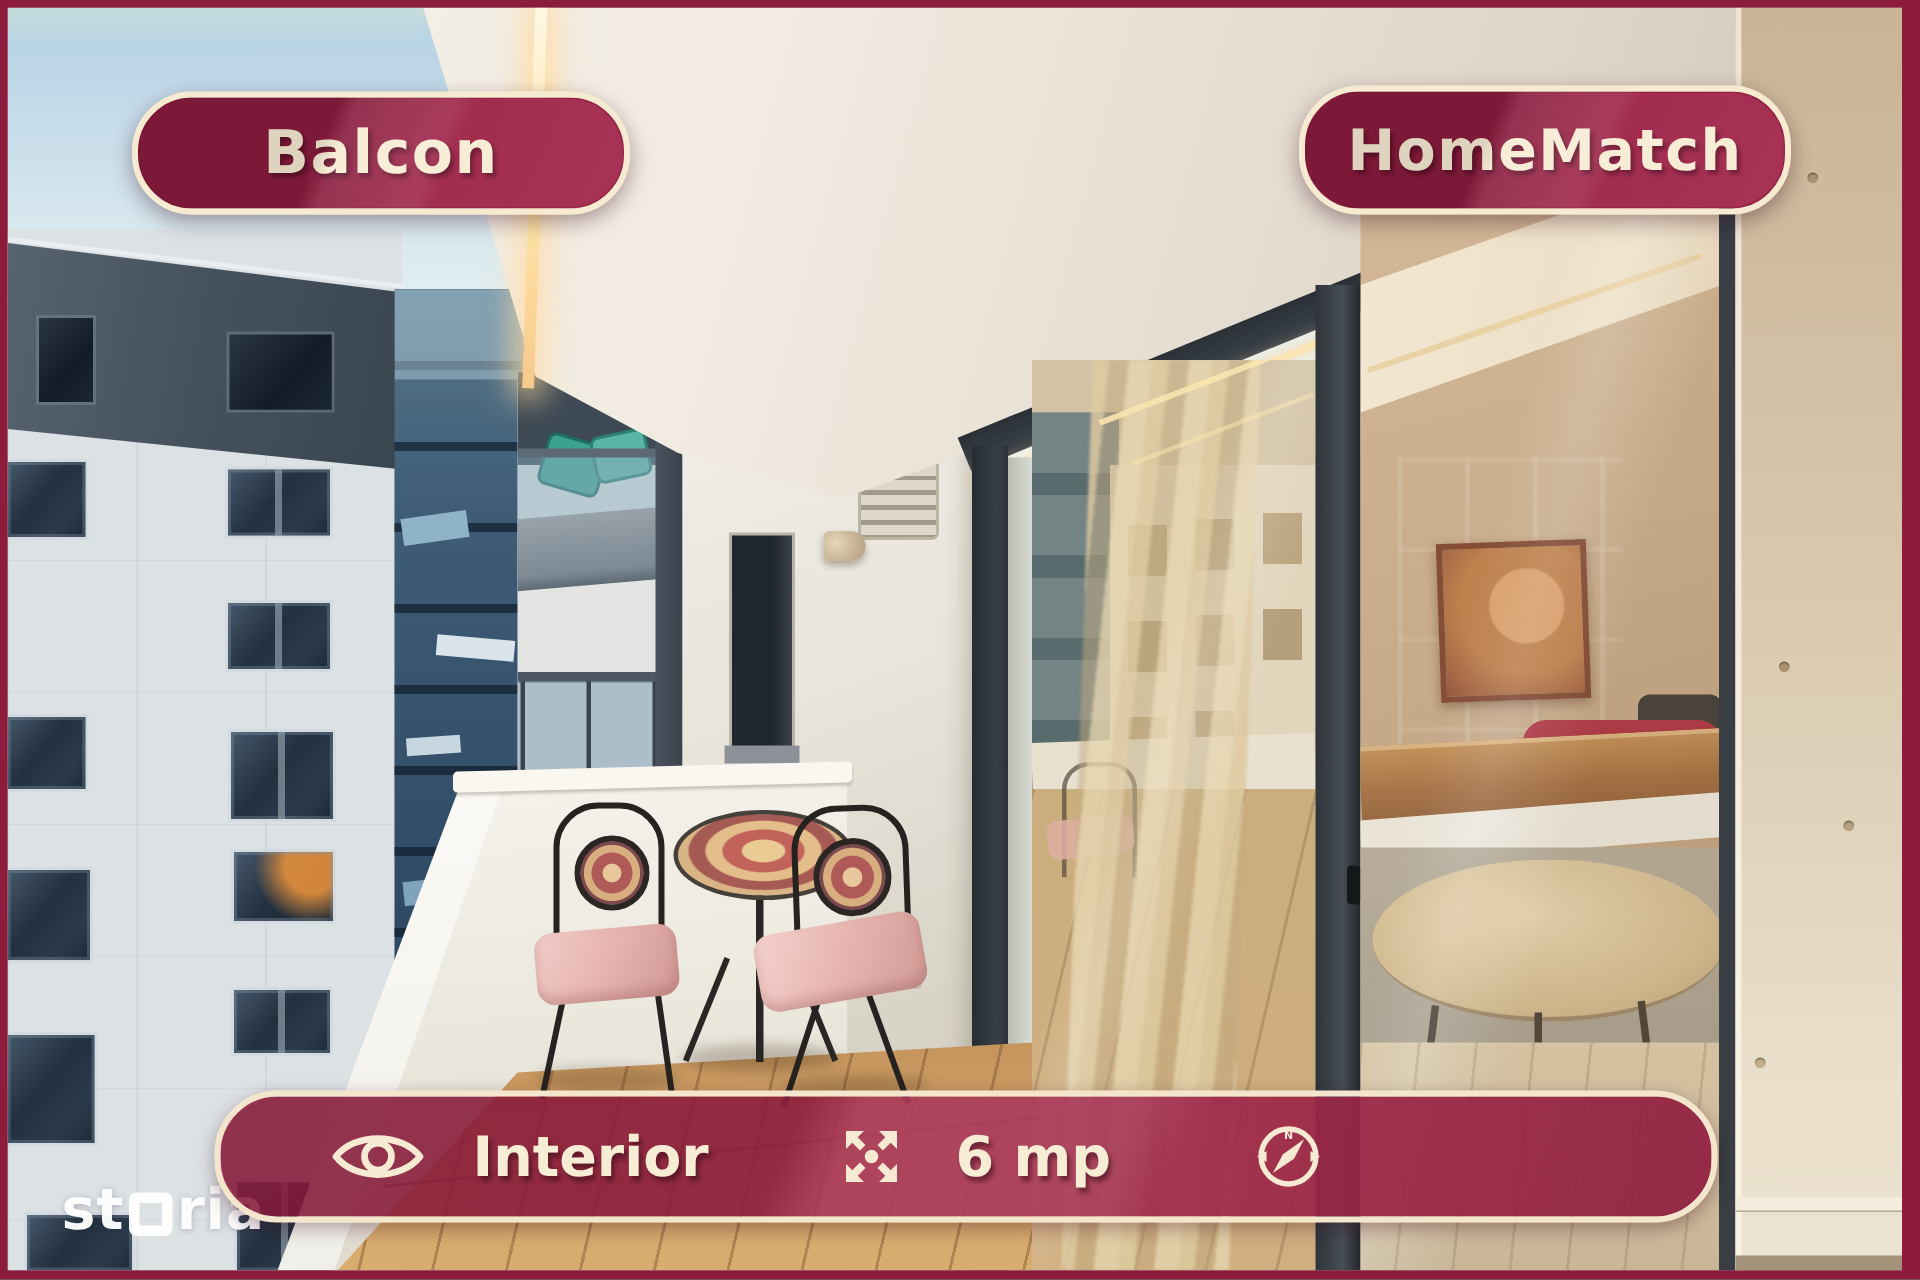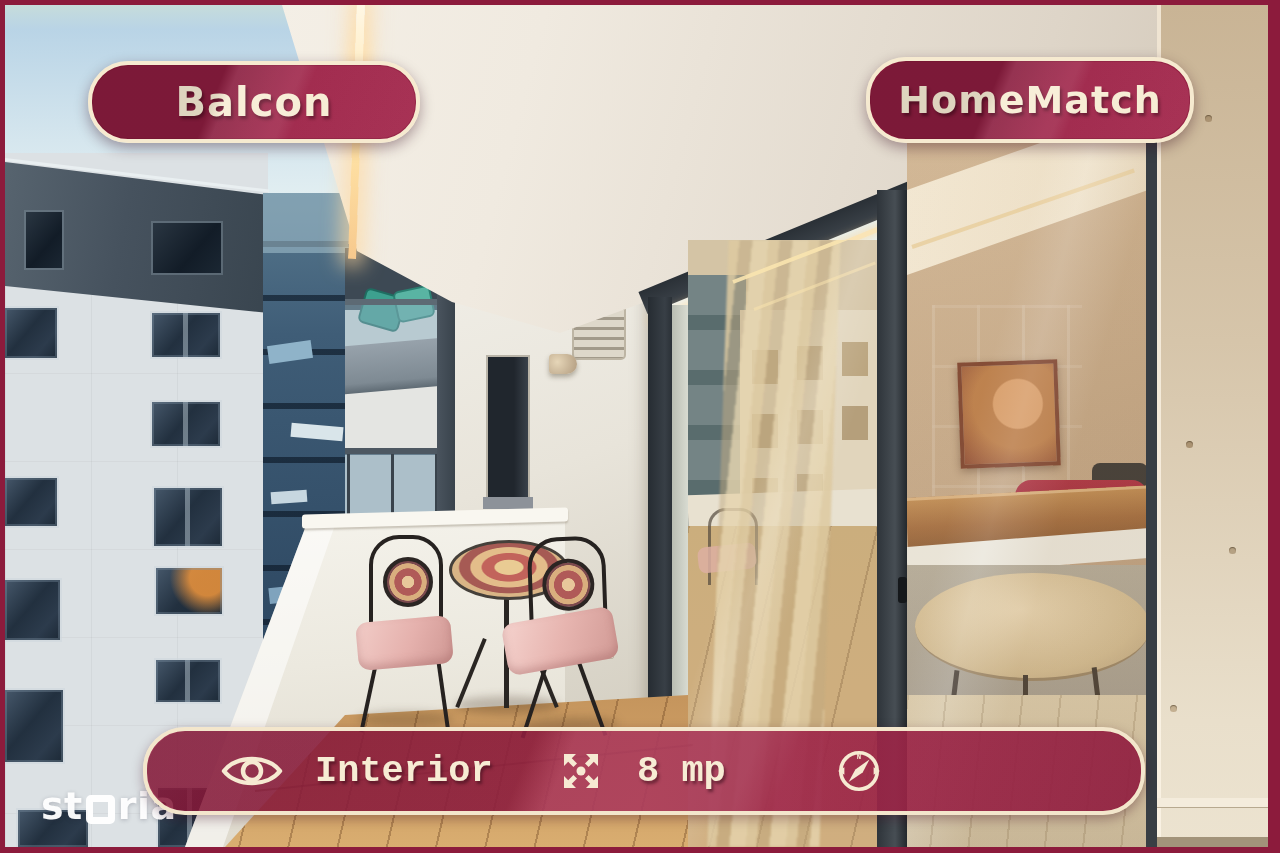--- a/index.html
+++ b/index.html
@@ -21,21 +21,21 @@
          border:4px solid #f6ead0;border-radius:40px;
          background:linear-gradient(115deg,#871b3d 0%,#93204400 0),linear-gradient(115deg,#8a1c3e 42%,#9e2549 58%,#a52c50 100%);
          box-shadow:0 5px 14px rgba(50,8,25,.38), inset 0 0 0 1px rgba(120,20,50,.4);}
   .badge span{font-size:40px;font-weight:bold;color:#f7ecd4;letter-spacing:1px;
          text-shadow:2px 3px 3px rgba(40,5,15,.45);}
   .gloss{position:absolute;inset:0;border-radius:inherit;pointer-events:none;
          background:linear-gradient(112deg,rgba(0,0,0,.10) 0 38%,rgba(255,255,255,.10) 42% 60%,rgba(255,255,255,.03) 64%);}
   .bar{position:absolute;left:138px;top:722px;width:994px;height:80px;border-radius:42px;
        border:4px solid #f3e6cc;background:linear-gradient(100deg,rgba(148,26,62,.85) 0%,rgba(161,35,71,.9) 50%,rgba(141,23,57,.92) 100%);
        box-shadow:0 4px 12px rgba(60,10,30,.35);}
-  .bar-item{position:absolute;top:0;height:100%;display:flex;align-items:center;font-family:Liberation Mono, monospace;}
+  .bar-item{position:absolute;top:0;height:100%;display:flex;align-items:center;}
   .bar-item .lbl{font-size:37px;font-weight:bold;color:#f7ecd4;text-shadow:2px 3px 3px rgba(45,8,20,.5);}
   .wm{position:absolute;left:36px;top:779px;color:rgba(255,255,255,.96);font-size:38px;font-weight:bold;
       letter-spacing:.5px;display:flex;align-items:center;text-shadow:0 1px 4px rgba(40,40,60,.25);}
   .wm .sq{display:inline-block;width:15px;height:15px;border:7px solid rgba(255,255,255,.96);
       border-radius:5px;margin:6px 3px 0 3px;}
   .seams{background:
       repeating-linear-gradient(90deg,rgba(0,0,0,.05) 0 1px,transparent 1px 86px),
       repeating-linear-gradient(180deg,rgba(0,0,0,.045) 0 1px,transparent 1px 88px);}
 </style>
 </head>
@@ -275,21 +275,21 @@
       <div class="bar-item" style="left:410px;gap:32px;">
         <svg width="48" height="48" viewBox="0 0 48 48">
           <g fill="#f6ead2">
             <circle cx="24" cy="24" r="4.5"></circle>
             <path d="M7 7 L19 7 L14.8 11.2 L20 16.4 L16.4 20 L11.2 14.8 L7 19 Z"></path>
             <path d="M41 7 L29 7 L33.2 11.2 L28 16.4 L31.6 20 L36.8 14.8 L41 19 Z"></path>
             <path d="M7 41 L19 41 L14.8 36.8 L20 31.6 L16.4 28 L11.2 33.2 L7 29 Z"></path>
             <path d="M41 41 L29 41 L33.2 36.8 L28 31.6 L31.6 28 L36.8 33.2 L41 29 Z"></path>
           </g>
         </svg>
-        <span class="lbl">8 mp</span>
+        <span class="lbl">6 mp</span>
       </div>
       <div class="bar-item" style="left:688px;gap:36px;">
         <svg width="48" height="48" viewBox="0 0 46 46">
           <circle cx="23" cy="23" r="17.5" fill="none" stroke="#f6ead2" stroke-width="3.5"></circle>
           <path d="M3 23 L9 19.5 L9 26.5 Z" fill="#f6ead2"></path>
           <path d="M43 23 L37 19.5 L37 26.5 Z" fill="#f6ead2"></path>
           <path d="M33 12 L26.5 24.5 L13 33.5 L19.5 21.5 Z" fill="#f6ead2"></path>
           <text x="23" y="11.5" text-anchor="middle" font-size="7" font-weight="bold" fill="#f6ead2">N</text>
         </svg>
       </div>

